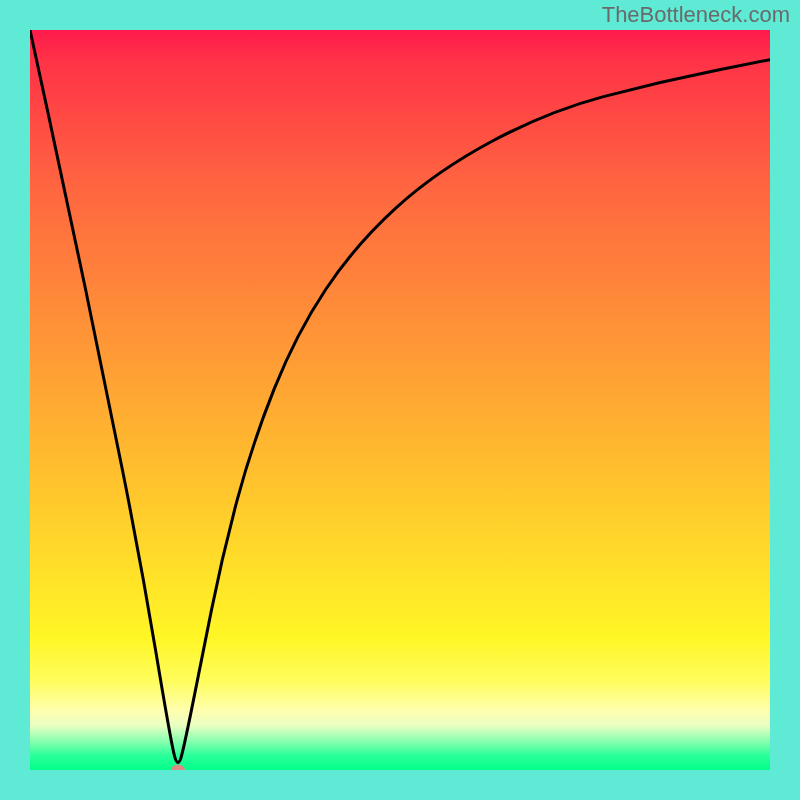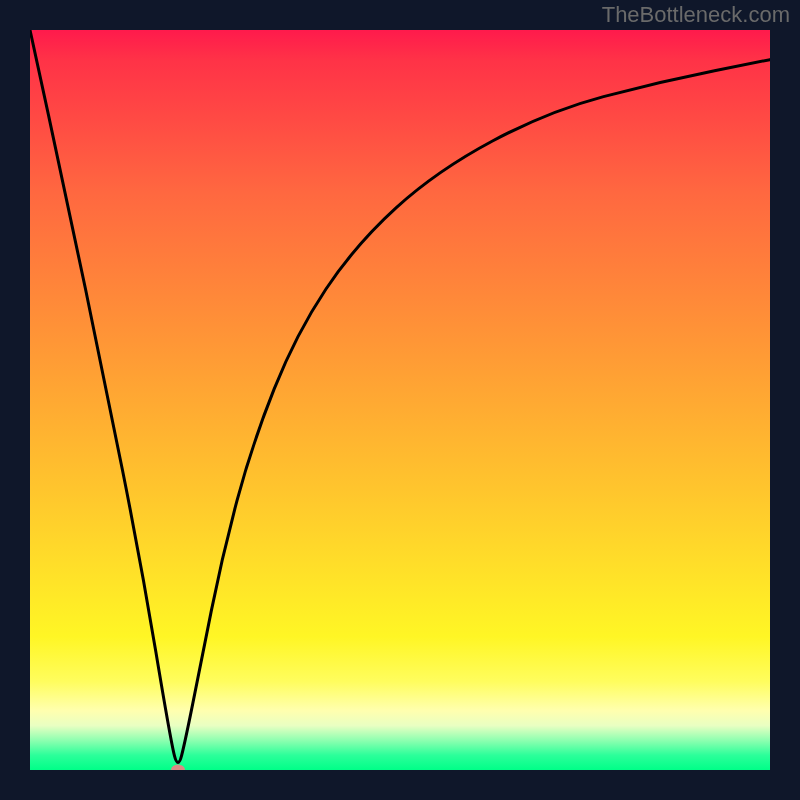--- a/index.html
+++ b/index.html
@@ -8,21 +8,21 @@
     width: 800px;
     height: 800px;
     overflow: hidden;
     background: #000;
     font-family: Arial, Helvetica, sans-serif;
   }
   .outer {
     position: relative;
     width: 800px;
     height: 800px;
-    background: #0f172a;
+    background: #5eead4;
   }
   .watermark {
     position: absolute;
     top: 2px;
     right: 10px;
     color: #6a6a6a;
     font-size: 22px;
     font-weight: 500;
     z-index: 10;
     user-select: none;

